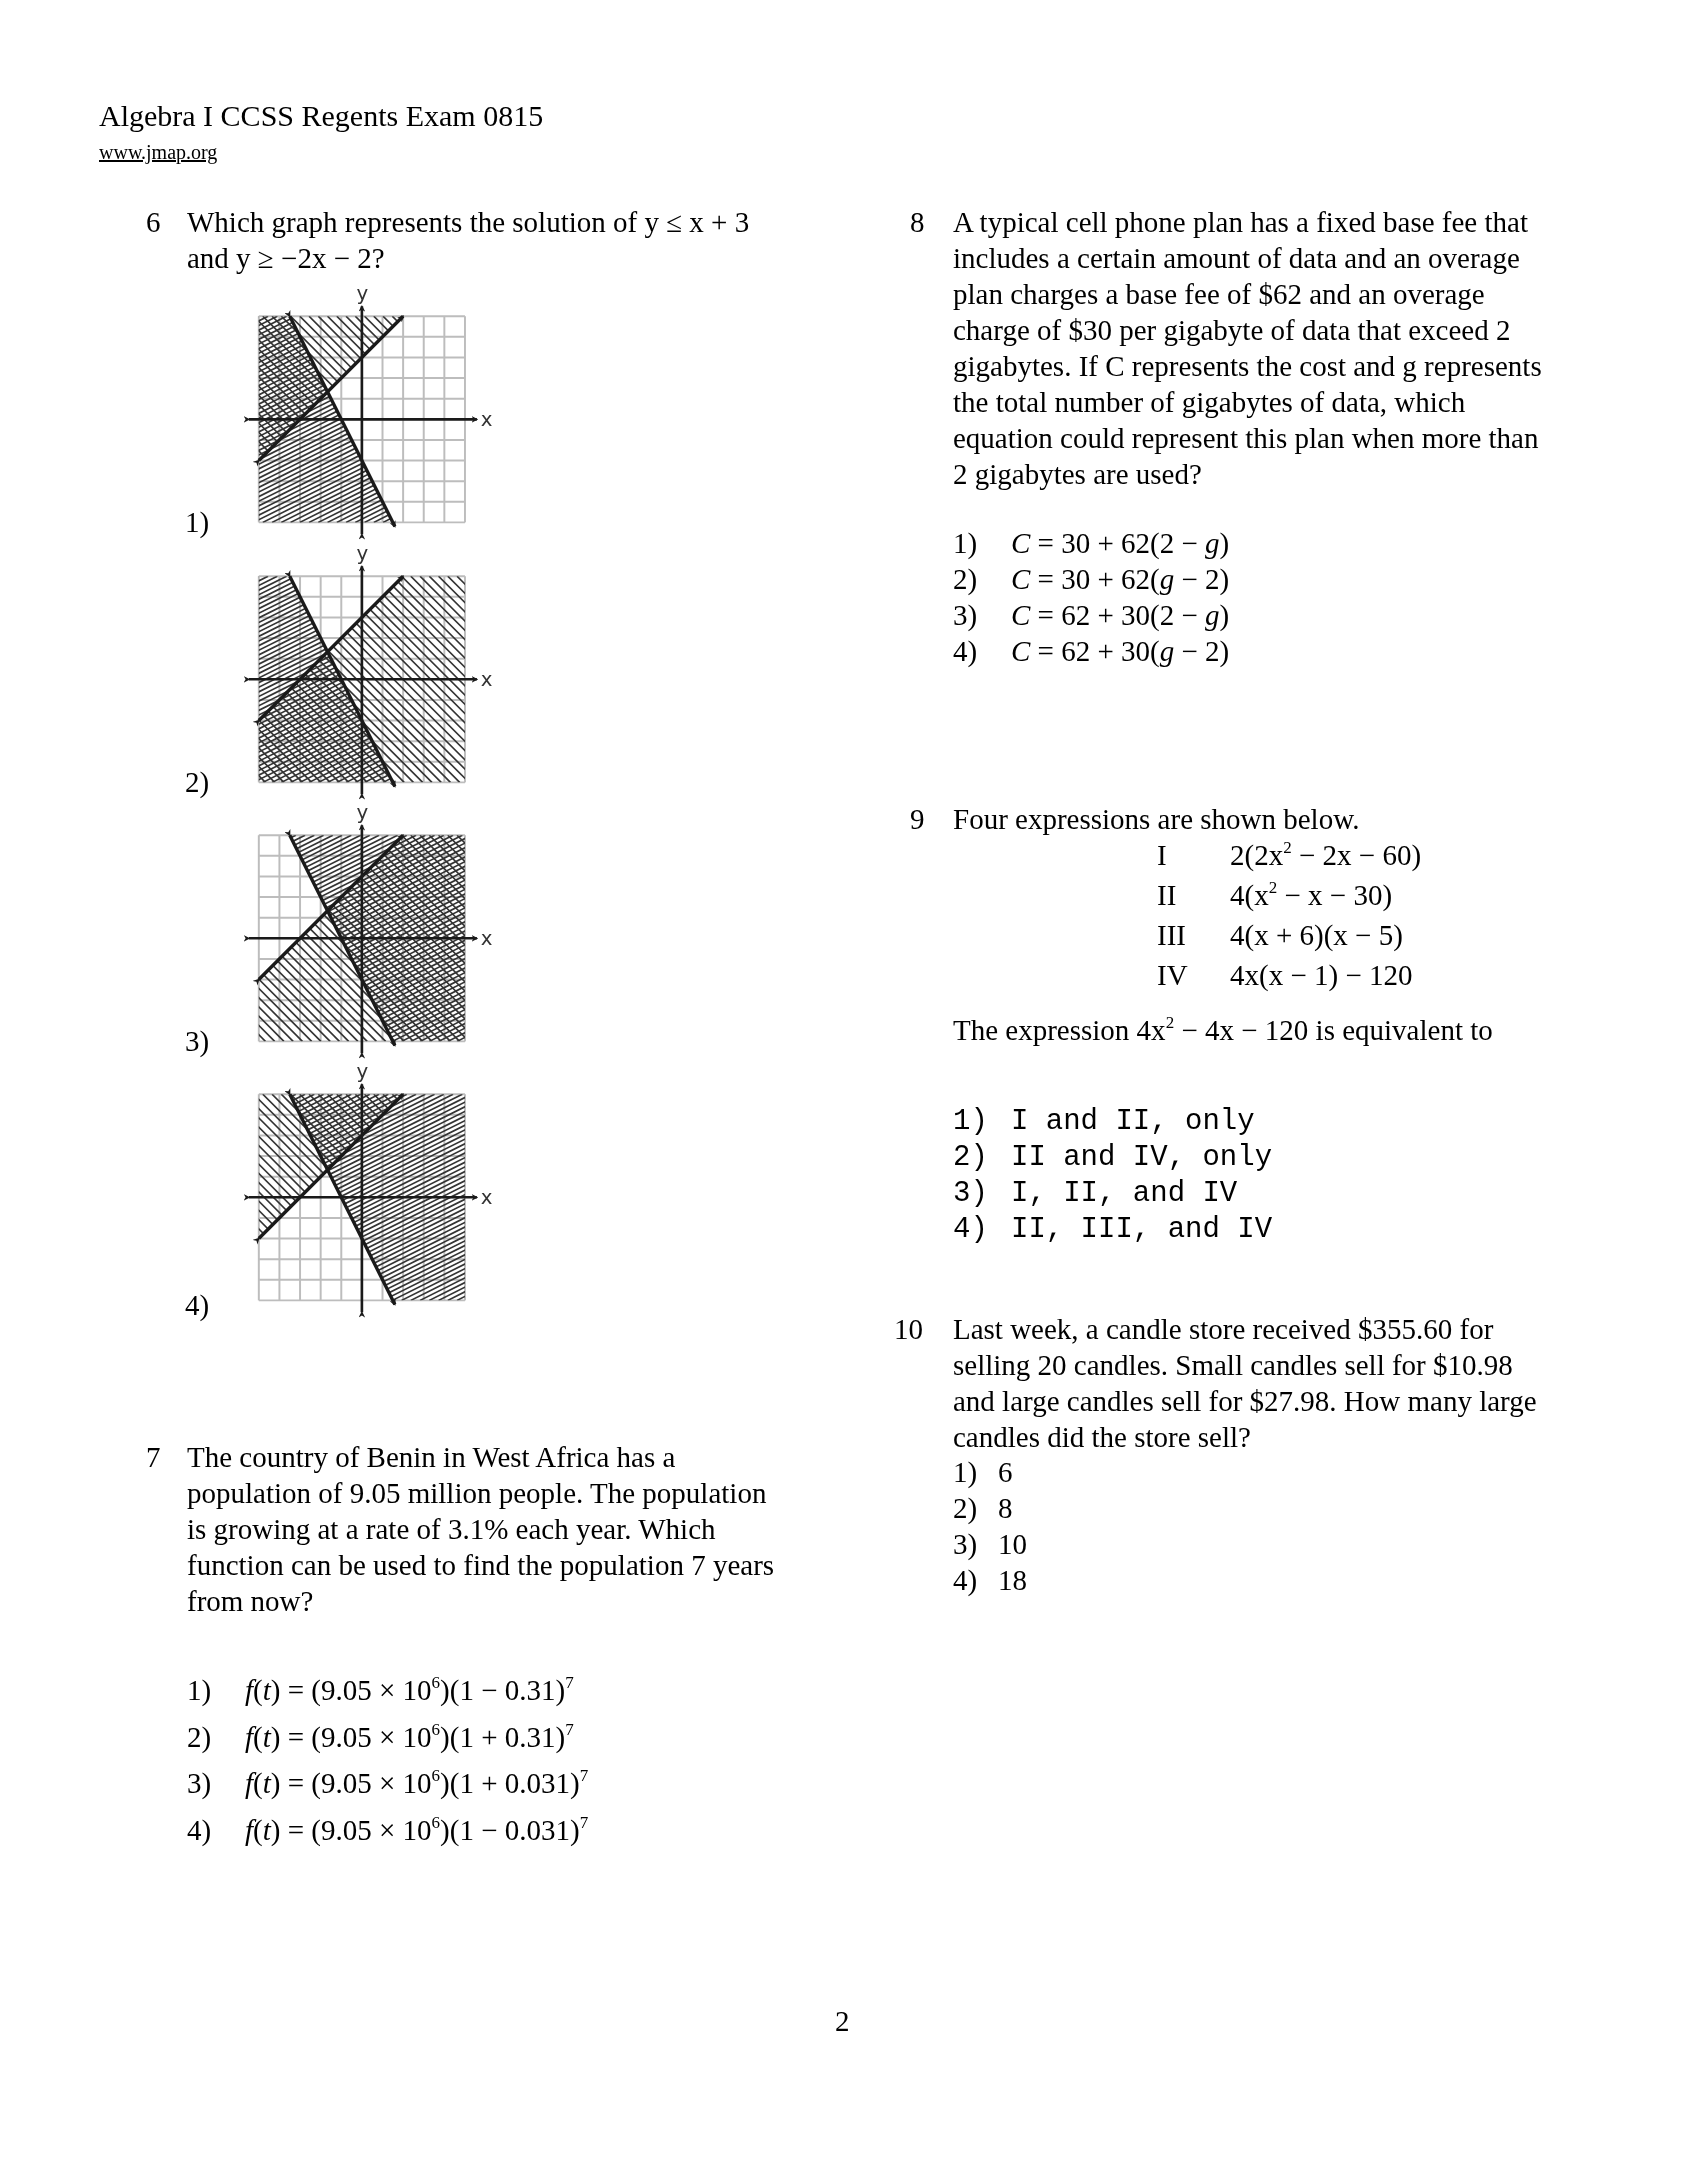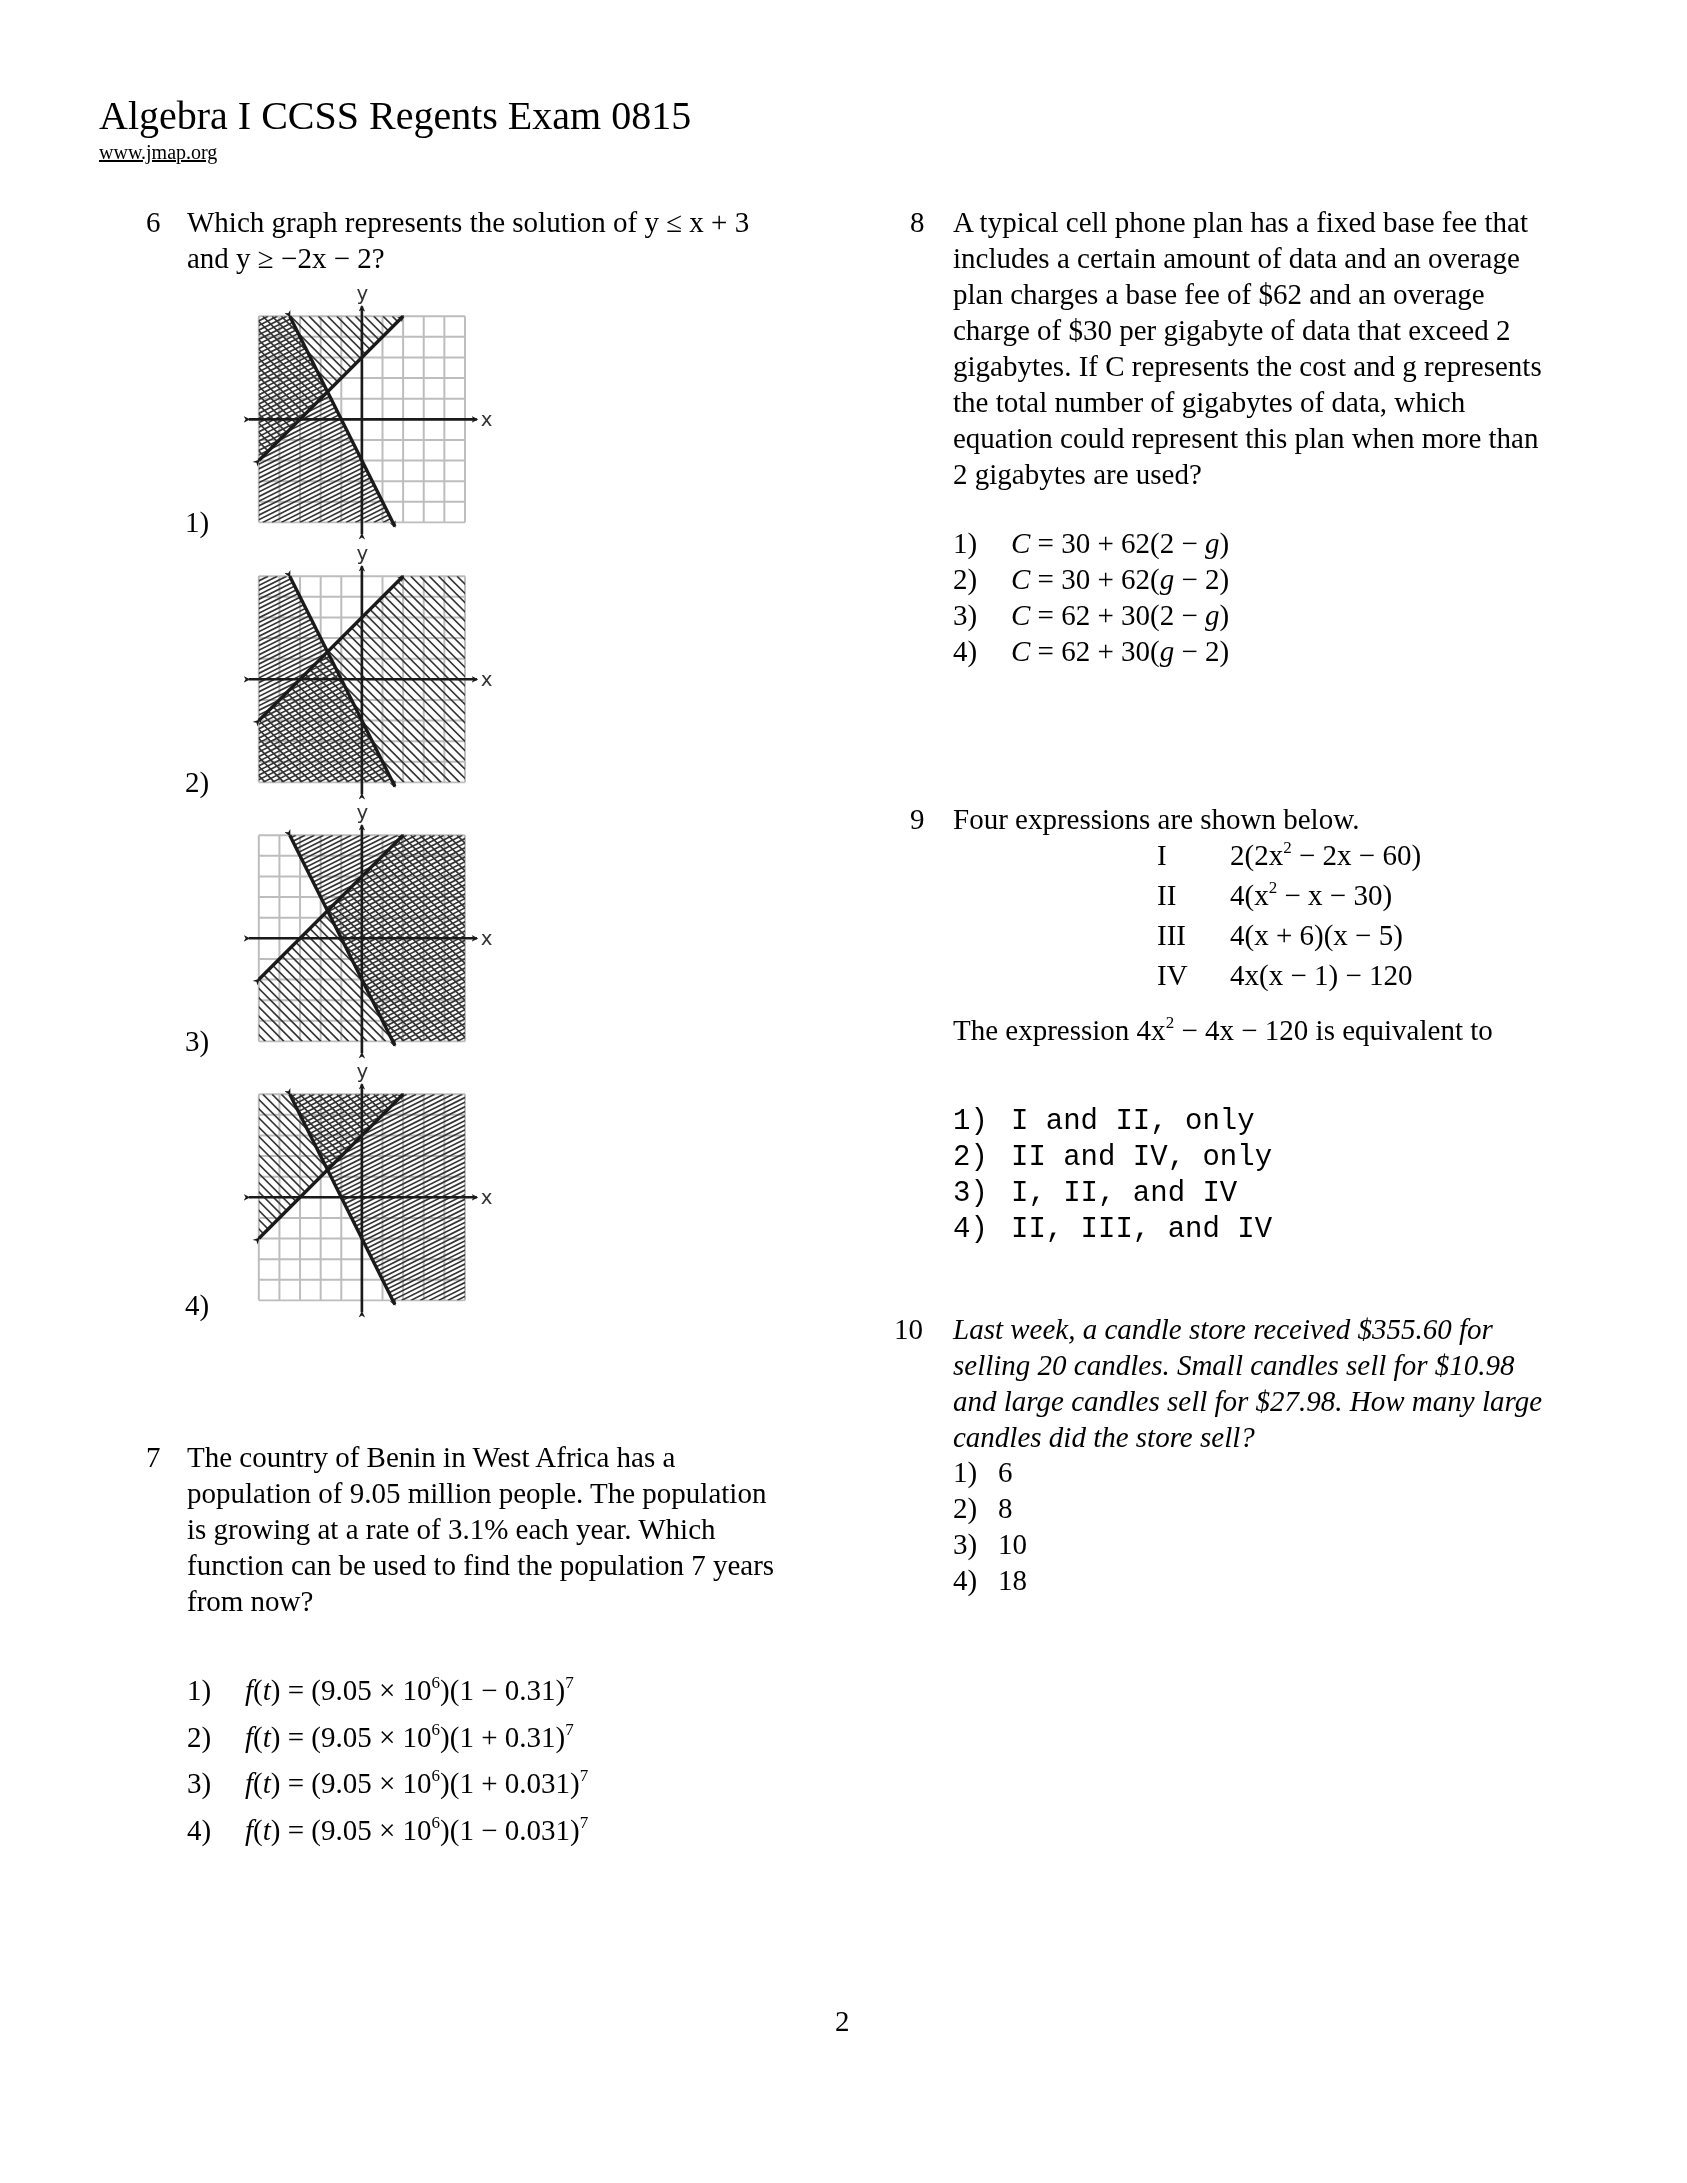--- a/index.html
+++ b/index.html
@@ -1,21 +1,21 @@
 <!DOCTYPE html>
 <html style="font-size:10.6px"><head>
 <meta charset="utf-8">
 <style>
   html, body { margin: 0; padding: 0; background: #ffffff; }
   body {
     width: 1687px; height: 2183px; position: relative; overflow: hidden;
     font-family: "Liberation Serif", "DejaVu Serif", serif; color: #000;
   }
   .abs { position: absolute; white-space: nowrap; }
-  .title { left: 99px; top: 98px; font-size: 40px; line-height: 36px; }
+  .title { left: 99px; top: 98px; font-size: 30px; line-height: 36px; }
   .site { left: 99px; top: 138px; font-size: 20px; line-height: 28px; text-decoration: underline; }
   .qnum { font-size: 29px; line-height: 36px; }
   .qtext { font-size: 29px; line-height: 36px; white-space: normal; }
   .line { display: block; white-space: nowrap; }
   .opt { font-size: 29px; line-height: 36px; }
   .opt .ol { display: inline-block; width: 58px; }
   .math i { font-style: italic; }
   sup { font-size: 17px; vertical-align: 12px; line-height: 0; }
   .graph-label { font-size: 29px; line-height: 36px; }
   .roman-table { font-size: 29px; line-height: 40px; }
@@ -1207,21 +1207,21 @@
   <div class="abs" style="left:953px; top:1104px;font-family:Liberation Mono, monospace;">
     <div class="opt"><span class="ol">1)</span><span>I and II, only</span></div>
     <div class="opt"><span class="ol">2)</span><span>II and IV, only</span></div>
     <div class="opt"><span class="ol">3)</span><span>I, II, and IV</span></div>
     <div class="opt"><span class="ol">4)</span><span>II, III, and IV</span></div>
   </div>
 </div>
 
 <div>
   <div class="abs qnum" style="left:894px; top:1311px;">10</div>
-  <div class="abs qtext" style="left:953px; top:1311px;font-style:italic;">
+  <div class="abs qtext" style="left:953px; top:1311px;">
     <span class="line">Last week, a candle store received $355.60 for</span>
     <span class="line">selling 20 candles.  Small candles sell for $10.98</span>
     <span class="line">and large candles sell for $27.98.  How many large</span>
     <span class="line">candles did the store sell?</span>
   </div>
   <div class="abs" style="left:953px; top:1454px;">
     <div class="opt"><span class="ol" style="width:45px;">1)</span><span>6</span></div>
     <div class="opt"><span class="ol" style="width:45px;">2)</span><span>8</span></div>
     <div class="opt"><span class="ol" style="width:45px;">3)</span><span>10</span></div>
     <div class="opt"><span class="ol" style="width:45px;">4)</span><span>18</span></div>

